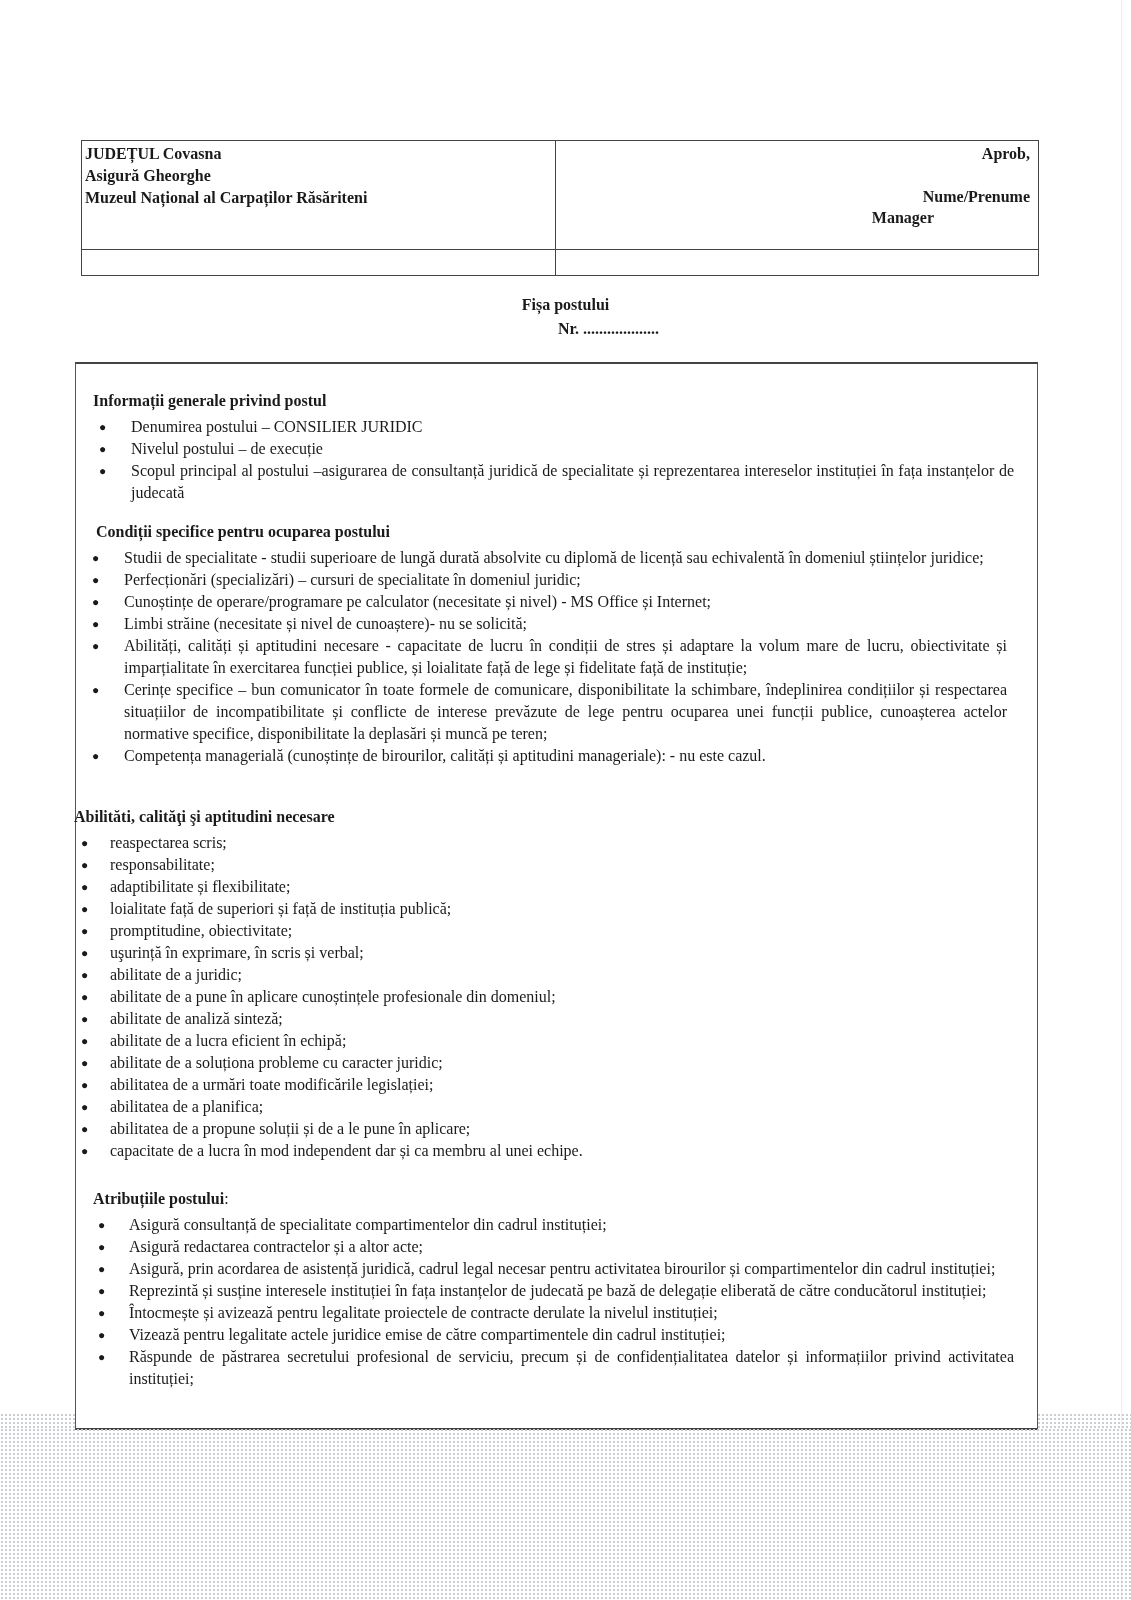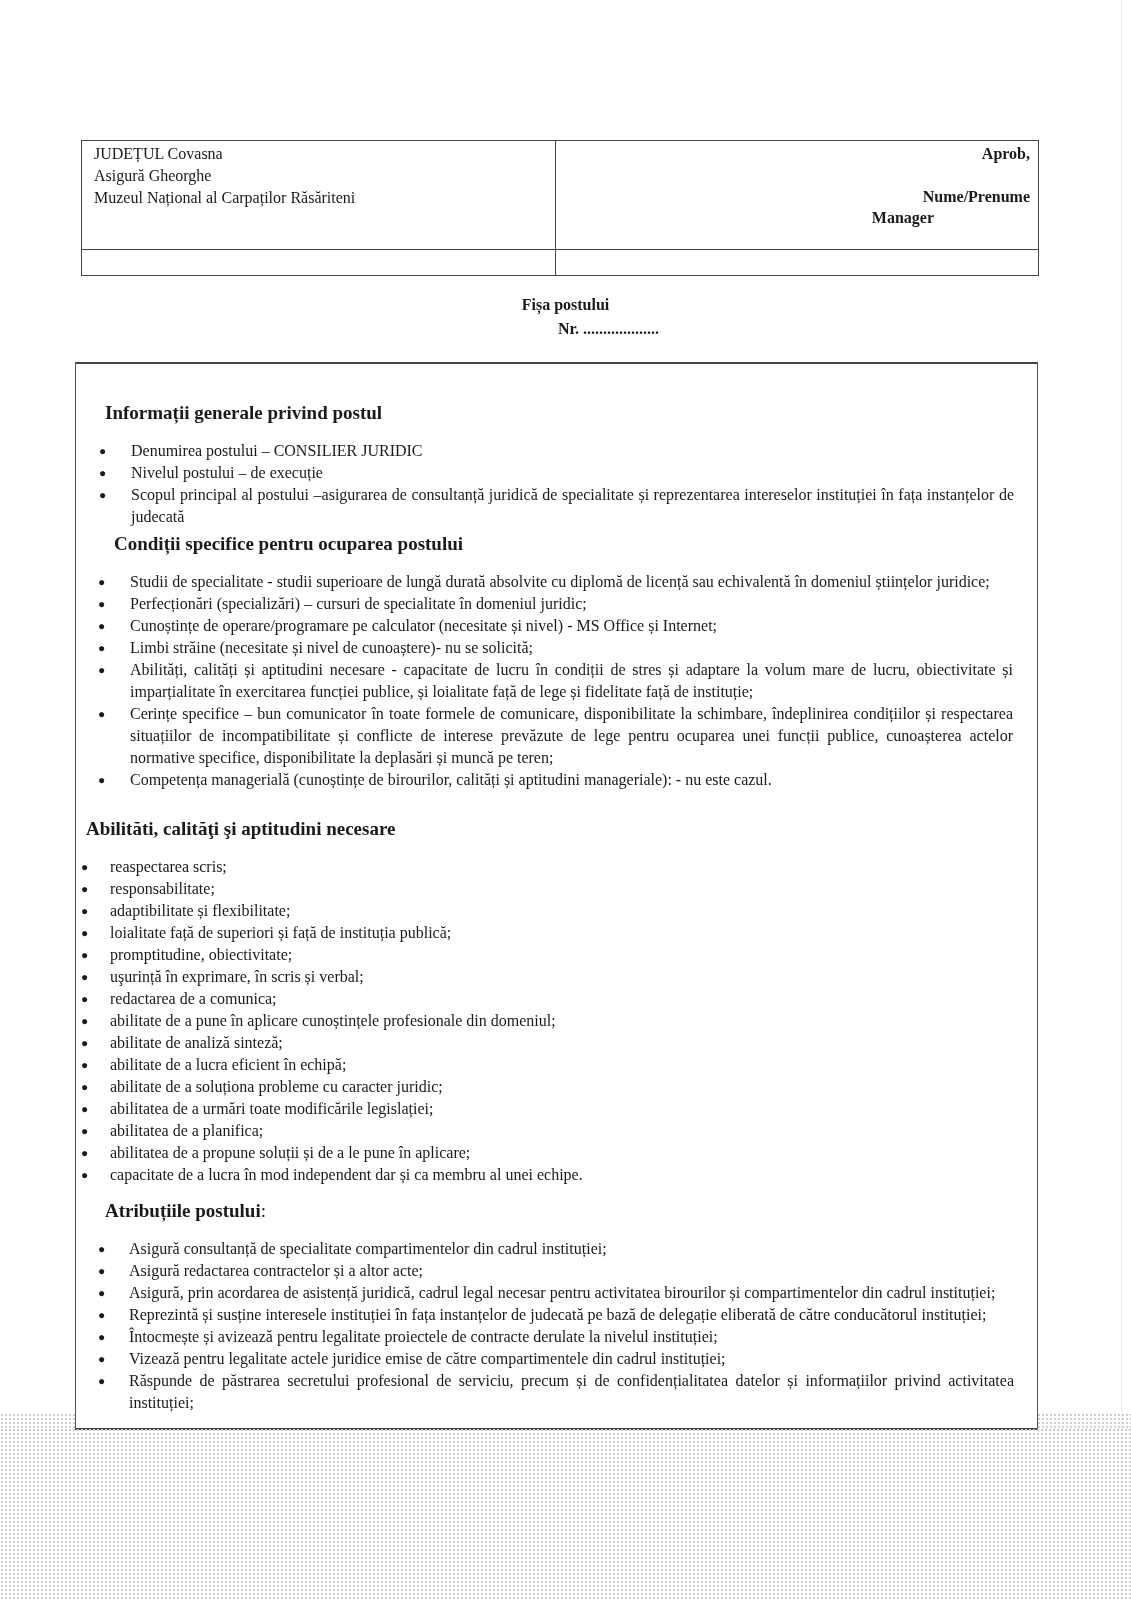--- a/index.html
+++ b/index.html
@@ -20,44 +20,44 @@
     background-size:4px 4px;
   }
   .dots-strip.r { left:1037px; width:94px; }
 
   .hdr {
     position:absolute; left:81px; top:140px; width:958px; height:136px;
     border:1px solid #444; box-sizing:border-box;
   }
   .hdr .vline { position:absolute; left:473px; top:0; bottom:0; width:1px; background:#444; }
   .hdr .hline { position:absolute; left:0; right:0; top:108px; height:1px; background:#444; }
-  .hdr .left { position:absolute; left:12px; top:2px; font-size:16px; font-weight:normal; line-height:22px; }
+  .hdr .left { position:absolute; left:3px; top:2px; font-size:16px; font-weight:bold; line-height:22px; }
   .hdr .right { position:absolute; right:8px; top:2px; font-size:16px; font-weight:bold; line-height:22px; text-align:right; width:470px; }
   .hdr .aprob { position:absolute; right:0; top:0; }
   .hdr .nume { position:absolute; right:0; top:43px; }
   .hdr .mgr { position:absolute; right:96px; top:64px; }
 
   .title { position:absolute; left:0; width:1131px; text-align:center; font-weight:bold; font-size:16px; }
   .t1 { top:296px; }
   .t2 { top:320px;padding-left:43px; }
 
   .box {
     position:absolute; left:75px; top:362px; width:963px; height:1068px;
     border:1px solid #555; border-top:2px solid #444; border-bottom:2px solid #444; box-sizing:border-box;
   }
   .sec { position:absolute; font-size:16px; }
-  .sec h3 { margin:16px; font-size:19px; font-weight:bold; line-height:22px; }
+  .sec h3 { margin:4px; font-size:16px; font-weight:bold; line-height:22px; }
   ul { list-style:none; margin:0; padding:0; }
   li { position:relative; line-height:22px; font-size:16px; text-align:justify; }
   li .b { position:absolute; left:0; top:0; font-size:12px; }
 
   .s1 { left:89px; top:386px; width:925px; }
   .s1 li { padding-left:42px; }
   .s1 li .b { left:10px; }
-  .s2 { left:98px; top:517px; width:915px; }
+  .s2 { left:92px; top:517px; width:915px; }
   .s2 li { padding-left:32px; }
   .s2 li .b { left:0; }
   .s3 { left:70px; top:802px; width:700px; }
   .s3 li { padding-left:40px; }
   .s3 li .b { left:11px; }
   .s4 { left:89px; top:1184px; width:925px; }
   .s4 li { padding-left:40px; }
   .s4 li .b { left:9px; }
 </style>
 </head>
@@ -109,21 +109,21 @@
 
 <div class="sec s3">
   <h3>Abilităti, calităţi şi aptitudini necesare</h3>
   <ul>
     <li><span class="b">●</span><span> reaspectarea scris;</span></li>
     <li><span class="b">●</span><span> responsabilitate;</span></li>
     <li><span class="b">●</span><span>adaptibilitate și flexibilitate;</span></li>
     <li><span class="b">●</span><span>loialitate față de superiori și față de instituția publică;</span></li>
     <li><span class="b">●</span><span> promptitudine, obiectivitate;</span></li>
     <li><span class="b">●</span><span>uşurință în exprimare, în scris și verbal;</span></li>
-    <li><span class="b">●</span><span>redactarea de a comunica;</span></li>
+    <li><span class="b">●</span><span>abilitate de a juridic;</span></li>
     <li><span class="b">●</span><span>abilitate de a pune în aplicare cunoștințele profesionale din domeniul;</span></li>
     <li><span class="b">●</span><span>abilitate de analiză sinteză;</span></li>
     <li><span class="b">●</span><span>abilitate de a lucra eficient în echipă;</span></li>
     <li><span class="b">●</span><span>abilitate de a soluționa probleme cu caracter juridic;</span></li>
     <li><span class="b">●</span><span>abilitatea de a urmări toate modificările legislației;</span></li>
     <li><span class="b">●</span><span>abilitatea de a planifica;</span></li>
     <li><span class="b">●</span><span>abilitatea de a propune soluții și de a le pune în aplicare;</span></li>
     <li><span class="b">●</span><span>capacitate de a lucra în mod independent dar și ca membru al unei echipe.</span></li>
   </ul>
 </div>

